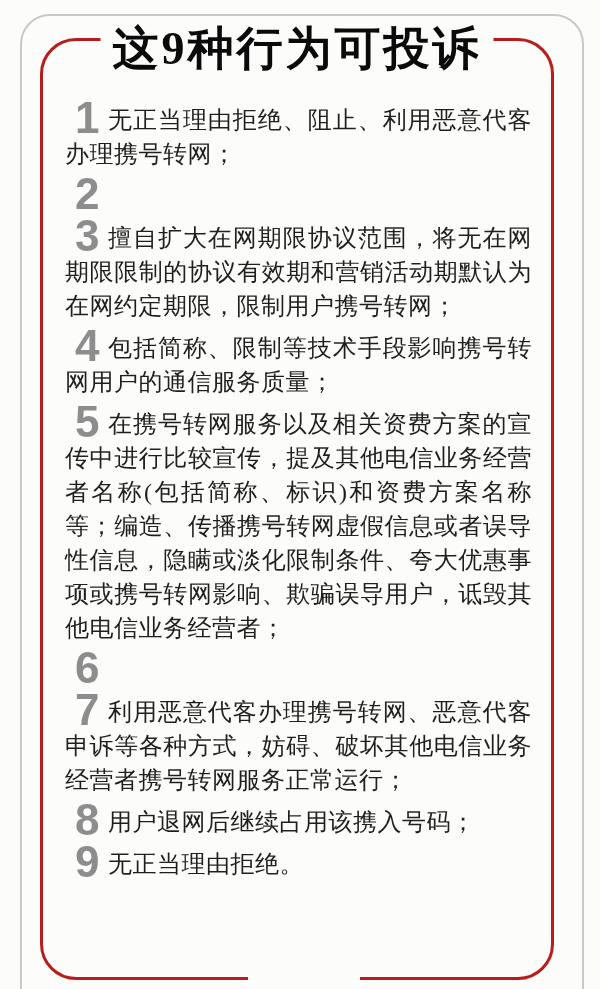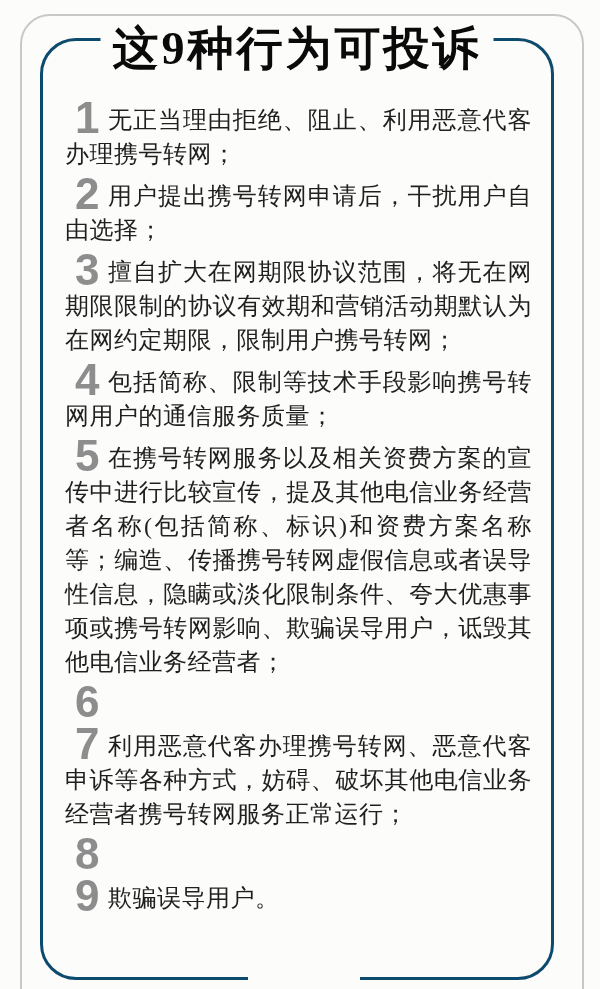--- a/index.html
+++ b/index.html
@@ -20,21 +20,21 @@
     height: 1100px; 
     border: 2px solid #c8c8c6;
     border-radius: 30px;
   }
   .inner-frame {
     position: absolute;
     left: 40px;
     top: 38px;
     width: 514px;
     height: 942px;
-    border: 3px solid #0c4a6e;
+    border: 3px solid #b91c1c;
     border-radius: 36px;
   }
   .title {
     position: absolute;
     top: -18px;
     left: 50%;
     transform: translateX(-50%);
     white-space: nowrap;
     background: #fcfcfa;
     padding: 0 12px;
@@ -85,40 +85,40 @@
 <div class="page">
   <div class="outer-frame"></div>
   <div class="inner-frame">
     <h1 class="title">这9种行为可投诉</h1>
 
     <div class="items">
       <div class="item">
         <span class="num">1</span><span>无正当理由拒绝、阻止、利用恶意代客办理携号转网；</span>
       </div>
       <div class="item">
-        <span class="num">2</span><span>用户提出携号转网申请后，干扰用户自由选择；</span>
+        <span class="num">2</span>
       </div>
       <div class="item">
         <span class="num">3</span><span>擅自扩大在网期限协议范围，将无在网期限限制的协议有效期和营销活动期默认为在网约定期限，限制用户携号转网；</span>
       </div>
       <div class="item">
         <span class="num">4</span><span>包括简称、限制等技术手段影响携号转网用户的通信服务质量；</span>
       </div>
       <div class="item">
         <span class="num">5</span><span>在携号转网服务以及相关资费方案的宣传中进行比较宣传，提及其他电信业务经营者名称(包括简称、标识)和资费方案名称等；编造、传播携号转网虚假信息或者误导性信息，隐瞒或淡化限制条件、夸大优惠事项或携号转网影响、欺骗误导用户，诋毁其他电信业务经营者；</span>
       </div>
       <div class="item">
         <span class="num">6</span>
       </div>
       <div class="item">
         <span class="num">7</span><span>利用恶意代客办理携号转网、恶意代客申诉等各种方式，妨碍、破坏其他电信业务经营者携号转网服务正常运行；</span>
       </div>
       <div class="item">
-        <span class="num">8</span>
+        <span class="num">8</span><span>用户退网后继续占用该携入号码；</span>
       </div>
       <div class="item">
-        <span class="num">9</span><span>欺骗误导用户。</span>
+        <span class="num">9</span><span>无正当理由拒绝。</span>
       </div>
     </div>
 
     <div class="bottom-gap"></div>
   </div>
 </div>
 
 </body></html>

